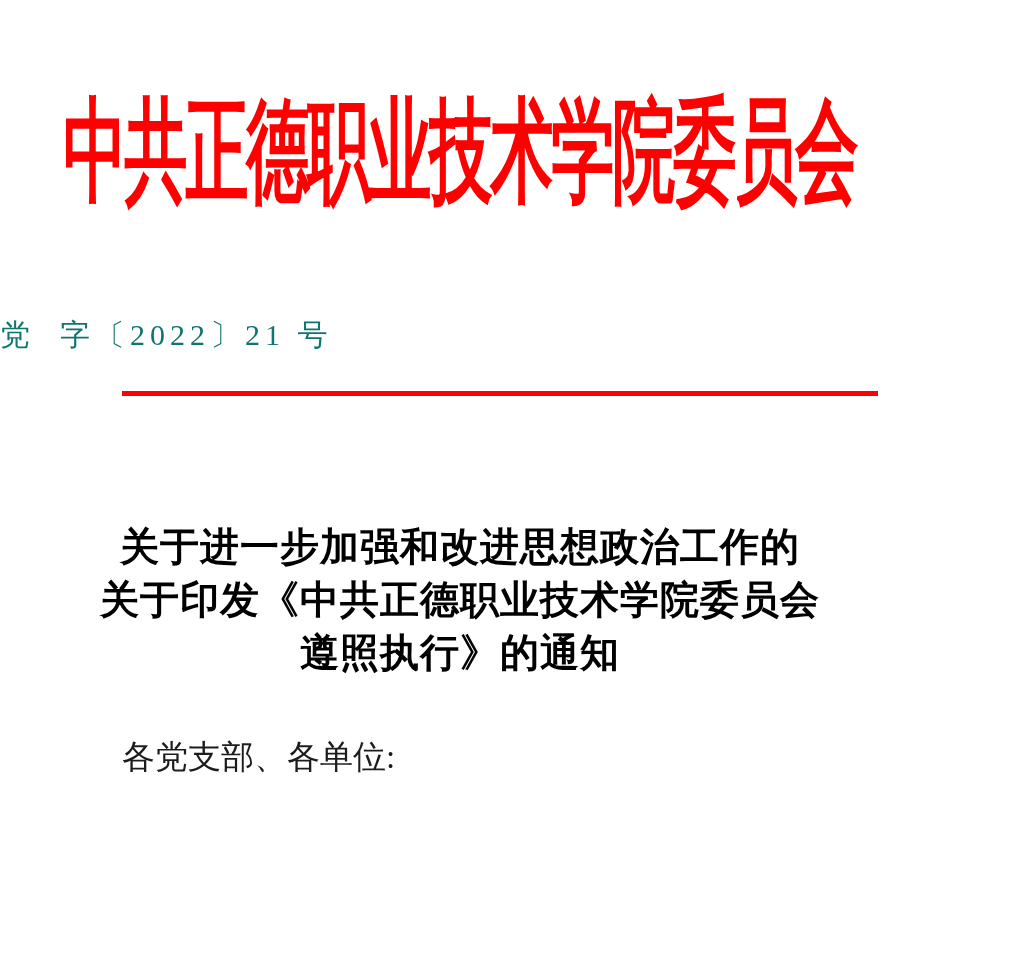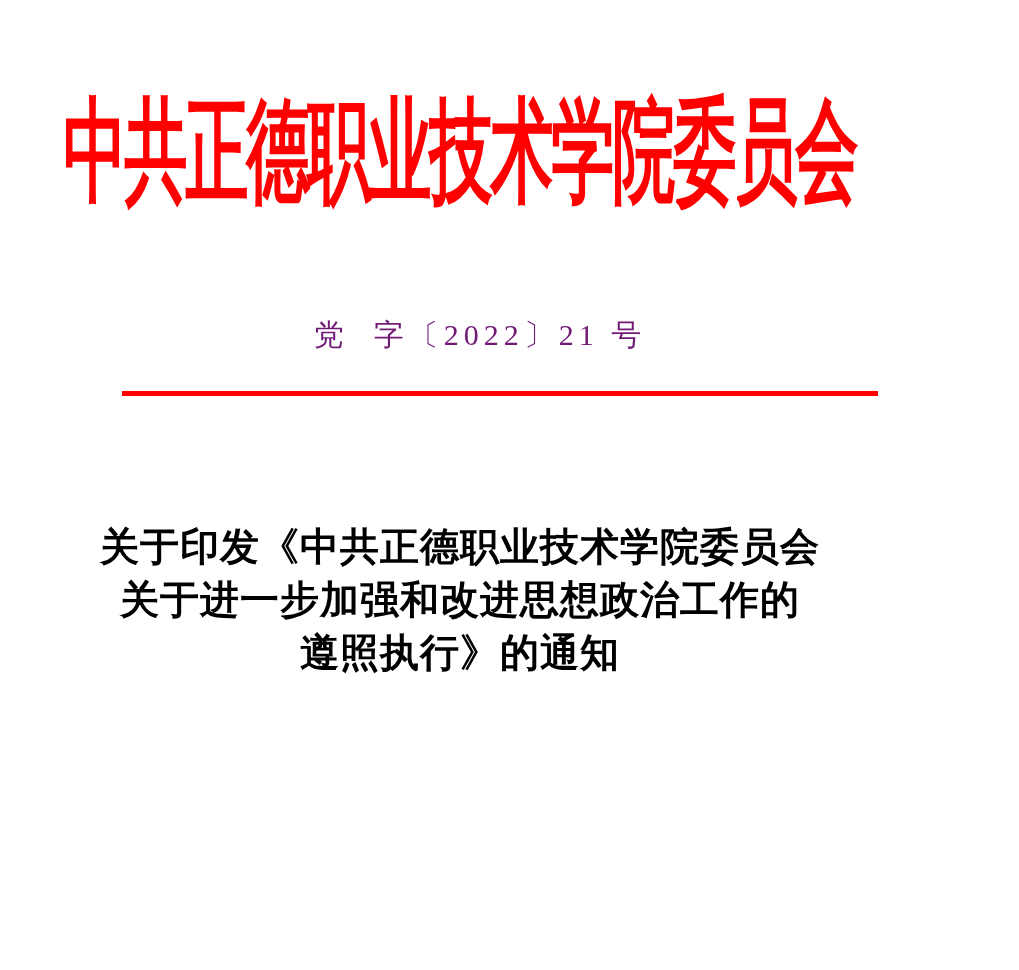--- a/index.html
+++ b/index.html
@@ -28,27 +28,25 @@
     color: #ff0000;
     transform: scaleY(1.8);
     transform-origin: top center;
   }
   
   .doc-number {
     position: absolute;
     top: 318px;
     left: 0;
     width: 100%;
-    text-align: center;
     font-size: 30px;
     letter-spacing: 5px;
     line-height: 1.1;
-    color: #701a75;
+    color: #0f766e;
     white-space: pre;
-    padding-left: 40px;
   }
   
   .red-divider {
     position: absolute;
     top: 391px;
     left: 122px;
     width: 756px;
     height: 5px;
     background: #ff0000;
   }
@@ -89,21 +87,22 @@
 
 <div class="page">
 
   <div class="org-title">中共正德职业技术学院委员会</div>
 
   <div class="doc-number">党  字〔2022〕21 号</div>
 
   <div class="red-divider"></div>
 
   <div class="doc-title">
+    <div class="line">关于进一步加强和改进思想政治工作的</div>
     <div class="line">关于印发《中共正德职业技术学院委员会</div>
-    <div class="line">关于进一步加强和改进思想政治工作的</div>
     <div class="line">遵照执行》的通知</div>
   </div>
 
   <div class="body-text">
+    <div class="salutation">各党支部、各单位:</div>
   </div>
 
 </div>
 
 </body></html>

